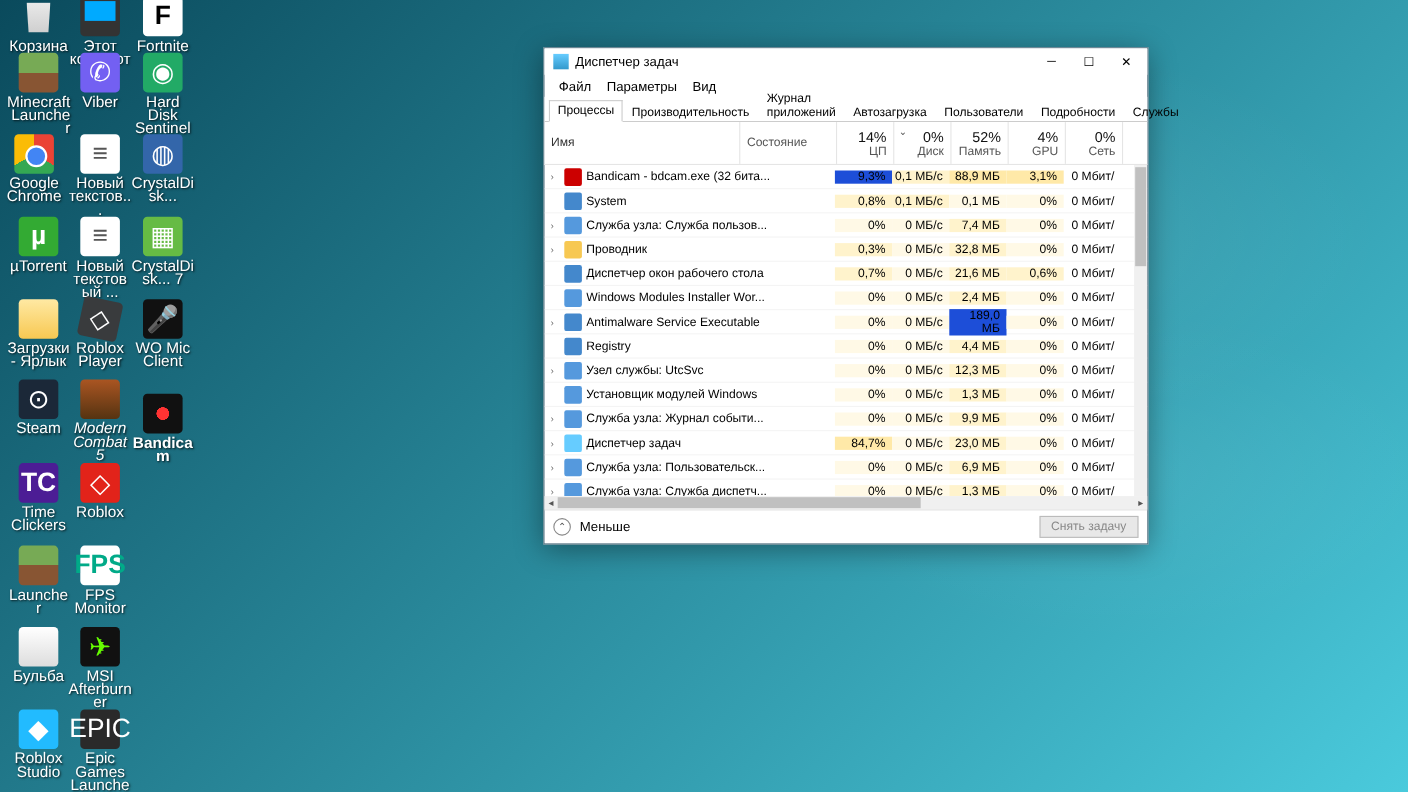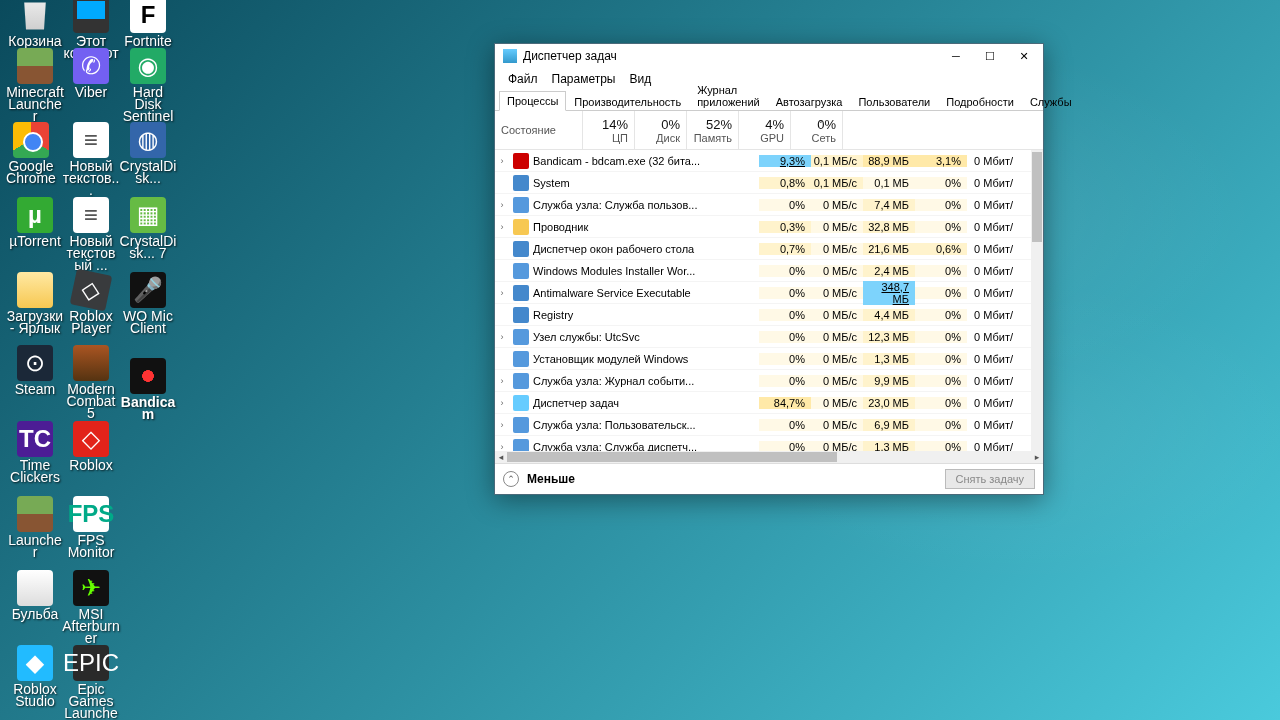--- a/index.html
+++ b/index.html
@@ -65,52 +65,52 @@
 
 .rows{flex:1;overflow:hidden;position:relative;}
 .row{display:flex;height:21px;align-items:center;font-size:11px;color:#000;border-bottom:1px solid #f4f4f4;}
 .row .exp{width:14px;text-align:center;color:#666;font-size:9px;}
 .row .picon{width:16px;height:16px;margin:0 4px;flex-shrink:0;border-radius:2px;}
 .row .pname{flex:0 0 226px;white-space:nowrap;overflow:hidden;text-overflow:ellipsis;}
 .row .cell{flex:0 0 52px;text-align:right;padding-right:6px;box-sizing:border-box;}
 .heat0{background:#fff9e6;}
 .heat1{background:#fff3cc;}
 .heat2{background:#ffe9a8;}
-.heat3{background:#7dd3fc;text-decoration:underline;}
+.heat3{background:#1d4ed8;}
 
 .vscroll{position:absolute;right:0;top:0;bottom:0;width:12px;background:#f0f0f0;}
 .vscroll .thumb{position:absolute;left:1px;right:1px;top:2px;height:90px;background:#c0c0c0;}
 .hscroll{height:12px;background:#f0f0f0;display:flex;align-items:center;position:relative;}
 .hscroll .har{width:12px;text-align:center;color:#555;font-size:9px;}
 .hscroll .htrack{flex:1;position:relative;height:12px;}
 .hscroll .hthumb{position:absolute;top:1px;bottom:1px;left:0;width:330px;background:#c0c0c0;}
 
 .footer{height:30px;border-top:1px solid #ddd;display:flex;align-items:center;padding:0 8px;gap:8px;}
 .footer .circ{width:14px;height:14px;border:1px solid #888;border-radius:50%;display:flex;align-items:center;justify-content:center;font-size:9px;color:#555;}
-.footer .less{font-size:12px;color:#000;flex:1;font-weight:bold;}
+.footer .less{font-size:12px;color:#000;flex:1;}
 .footer button{font-size:11px;padding:3px 10px;background:#e8e8e8;border:1px solid #bbb;color:#888;}
 .sortarr{position:absolute;color:#555;font-size:9px;}
 </style>
 </head>
 <body>
 
 <div class="desktop" id="desktop">
     <div class="dicon" style="left: 6px; top: -3px;">
       <div class="ico ico-bin"></div>
       <div class="lbl">Корзина</div>
     </div>
     <div class="dicon" style="left: 62px; top: -3px;">
       <div class="ico ico-pc"></div>
       <div class="lbl">Этот компьюте...</div>
     </div>
     <div class="dicon" style="left: 119px; top: -3px;">
       <div class="ico ico-fortnite">F</div>
       <div class="lbl">Fortnite</div>
     </div>
-    <div class="dicon" style="left: 6px; top: 48px;">
+    <div class="dicon" style="left: 6px; top: 48px; text-align: right;">
       <div class="ico ico-mc"></div>
       <div class="lbl">Minecraft Launcher</div>
     </div>
     <div class="dicon" style="left: 62px; top: 48px;">
       <div class="ico ico-viber">✆</div>
       <div class="lbl">Viber</div>
     </div>
     <div class="dicon" style="left: 119px; top: 48px;">
       <div class="ico ico-hdd">◉</div>
       <div class="lbl">Hard Disk Sentinel</div>
@@ -148,21 +148,21 @@
       <div class="lbl">Roblox Player</div>
     </div>
     <div class="dicon" style="left: 119px; top: 272px;">
       <div class="ico ico-womic">🎤</div>
       <div class="lbl">WO Mic Client</div>
     </div>
     <div class="dicon" style="left: 6px; top: 345px;">
       <div class="ico ico-steam">⊙</div>
       <div class="lbl">Steam</div>
     </div>
-    <div class="dicon" style="left: 62px; top: 345px;">
+    <div class="dicon" style="left: 62px; top: 345px; font-style: italic;">
       <div class="ico ico-mc5"></div>
       <div class="lbl">Modern Combat 5</div>
     </div>
     <div class="dicon" style="left: 119px; top: 358px; font-weight: bold;">
       <div class="ico ico-bandicam"></div>
       <div class="lbl">Bandicam</div>
     </div>
     <div class="dicon" style="left: 6px; top: 421px;">
       <div class="ico ico-tc">TC</div>
       <div class="lbl">Time Clickers</div>
@@ -214,20 +214,23 @@
       <div class="tab active">Процессы</div>
       <div class="tab">Производительность</div>
       <div class="tab">Журнал приложений</div>
       <div class="tab">Автозагрузка</div>
       <div class="tab">Пользователи</div>
       <div class="tab">Подробности</div>
       <div class="tab">Службы</div>
     </div>
 
   <div class="colhdr" style="position:relative;">
+    <div class="c c-name">
+        <span>Имя</span>
+      </div>
     <div class="c c-status">
         <span>Состояние</span>
       </div>
     <div class="c c-num">
       <div class="pct">14%</div>
       <div class="sub">ЦП</div>
     </div>
     <div class="c c-num">
       <div class="pct">0%</div>
       <div class="sub">Диск</div>
@@ -307,21 +310,21 @@
         <div class="cell heat1">2,4 МБ</div>
         <div class="cell heat0">0%</div>
         <div class="cell">0 Мбит/</div>
       </div>
       <div class="row">
         <div class="exp">›</div>
         <div class="picon" style="background:#48c"></div>
         <div class="pname">Antimalware Service Executable</div>
         <div class="cell heat0">0%</div>
         <div class="cell heat0">0 МБ/с</div>
-        <div class="cell heat3">348,7 МБ</div>
+        <div class="cell heat3">189,0 МБ</div>
         <div class="cell heat0">0%</div>
         <div class="cell">0 Мбит/</div>
       </div>
       <div class="row">
         <div class="exp"></div>
         <div class="picon" style="background:#48c"></div>
         <div class="pname">Registry</div>
         <div class="cell heat0">0%</div>
         <div class="cell heat0">0 МБ/с</div>
         <div class="cell heat1">4,4 МБ</div>

